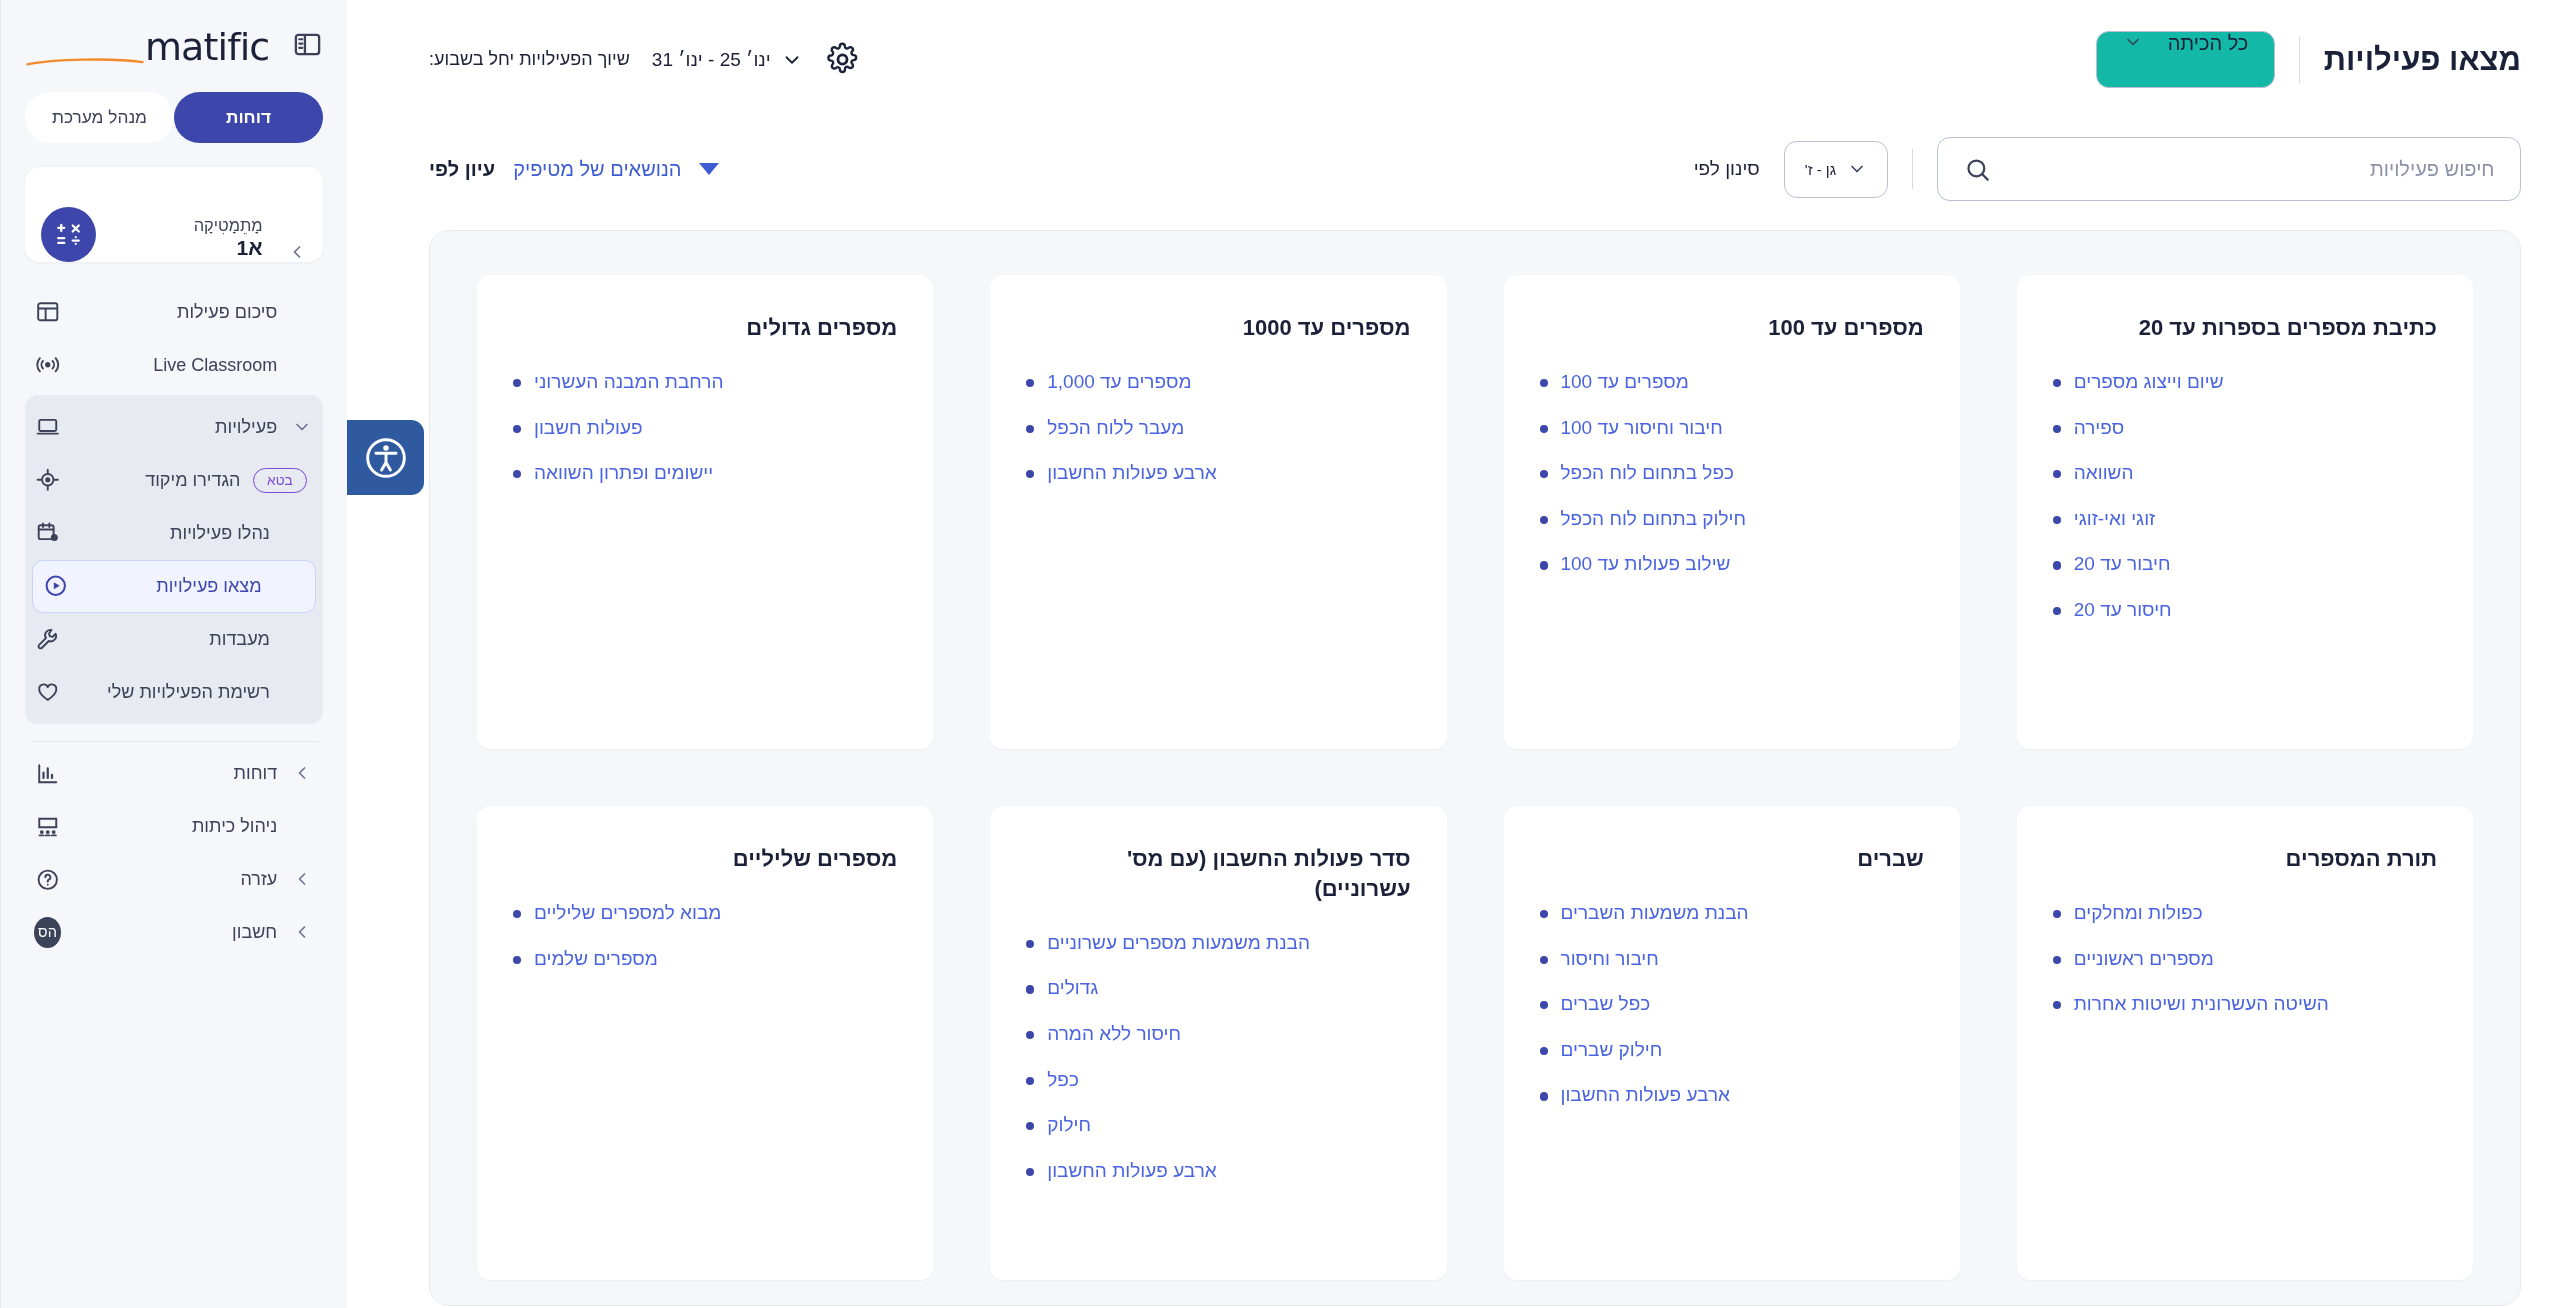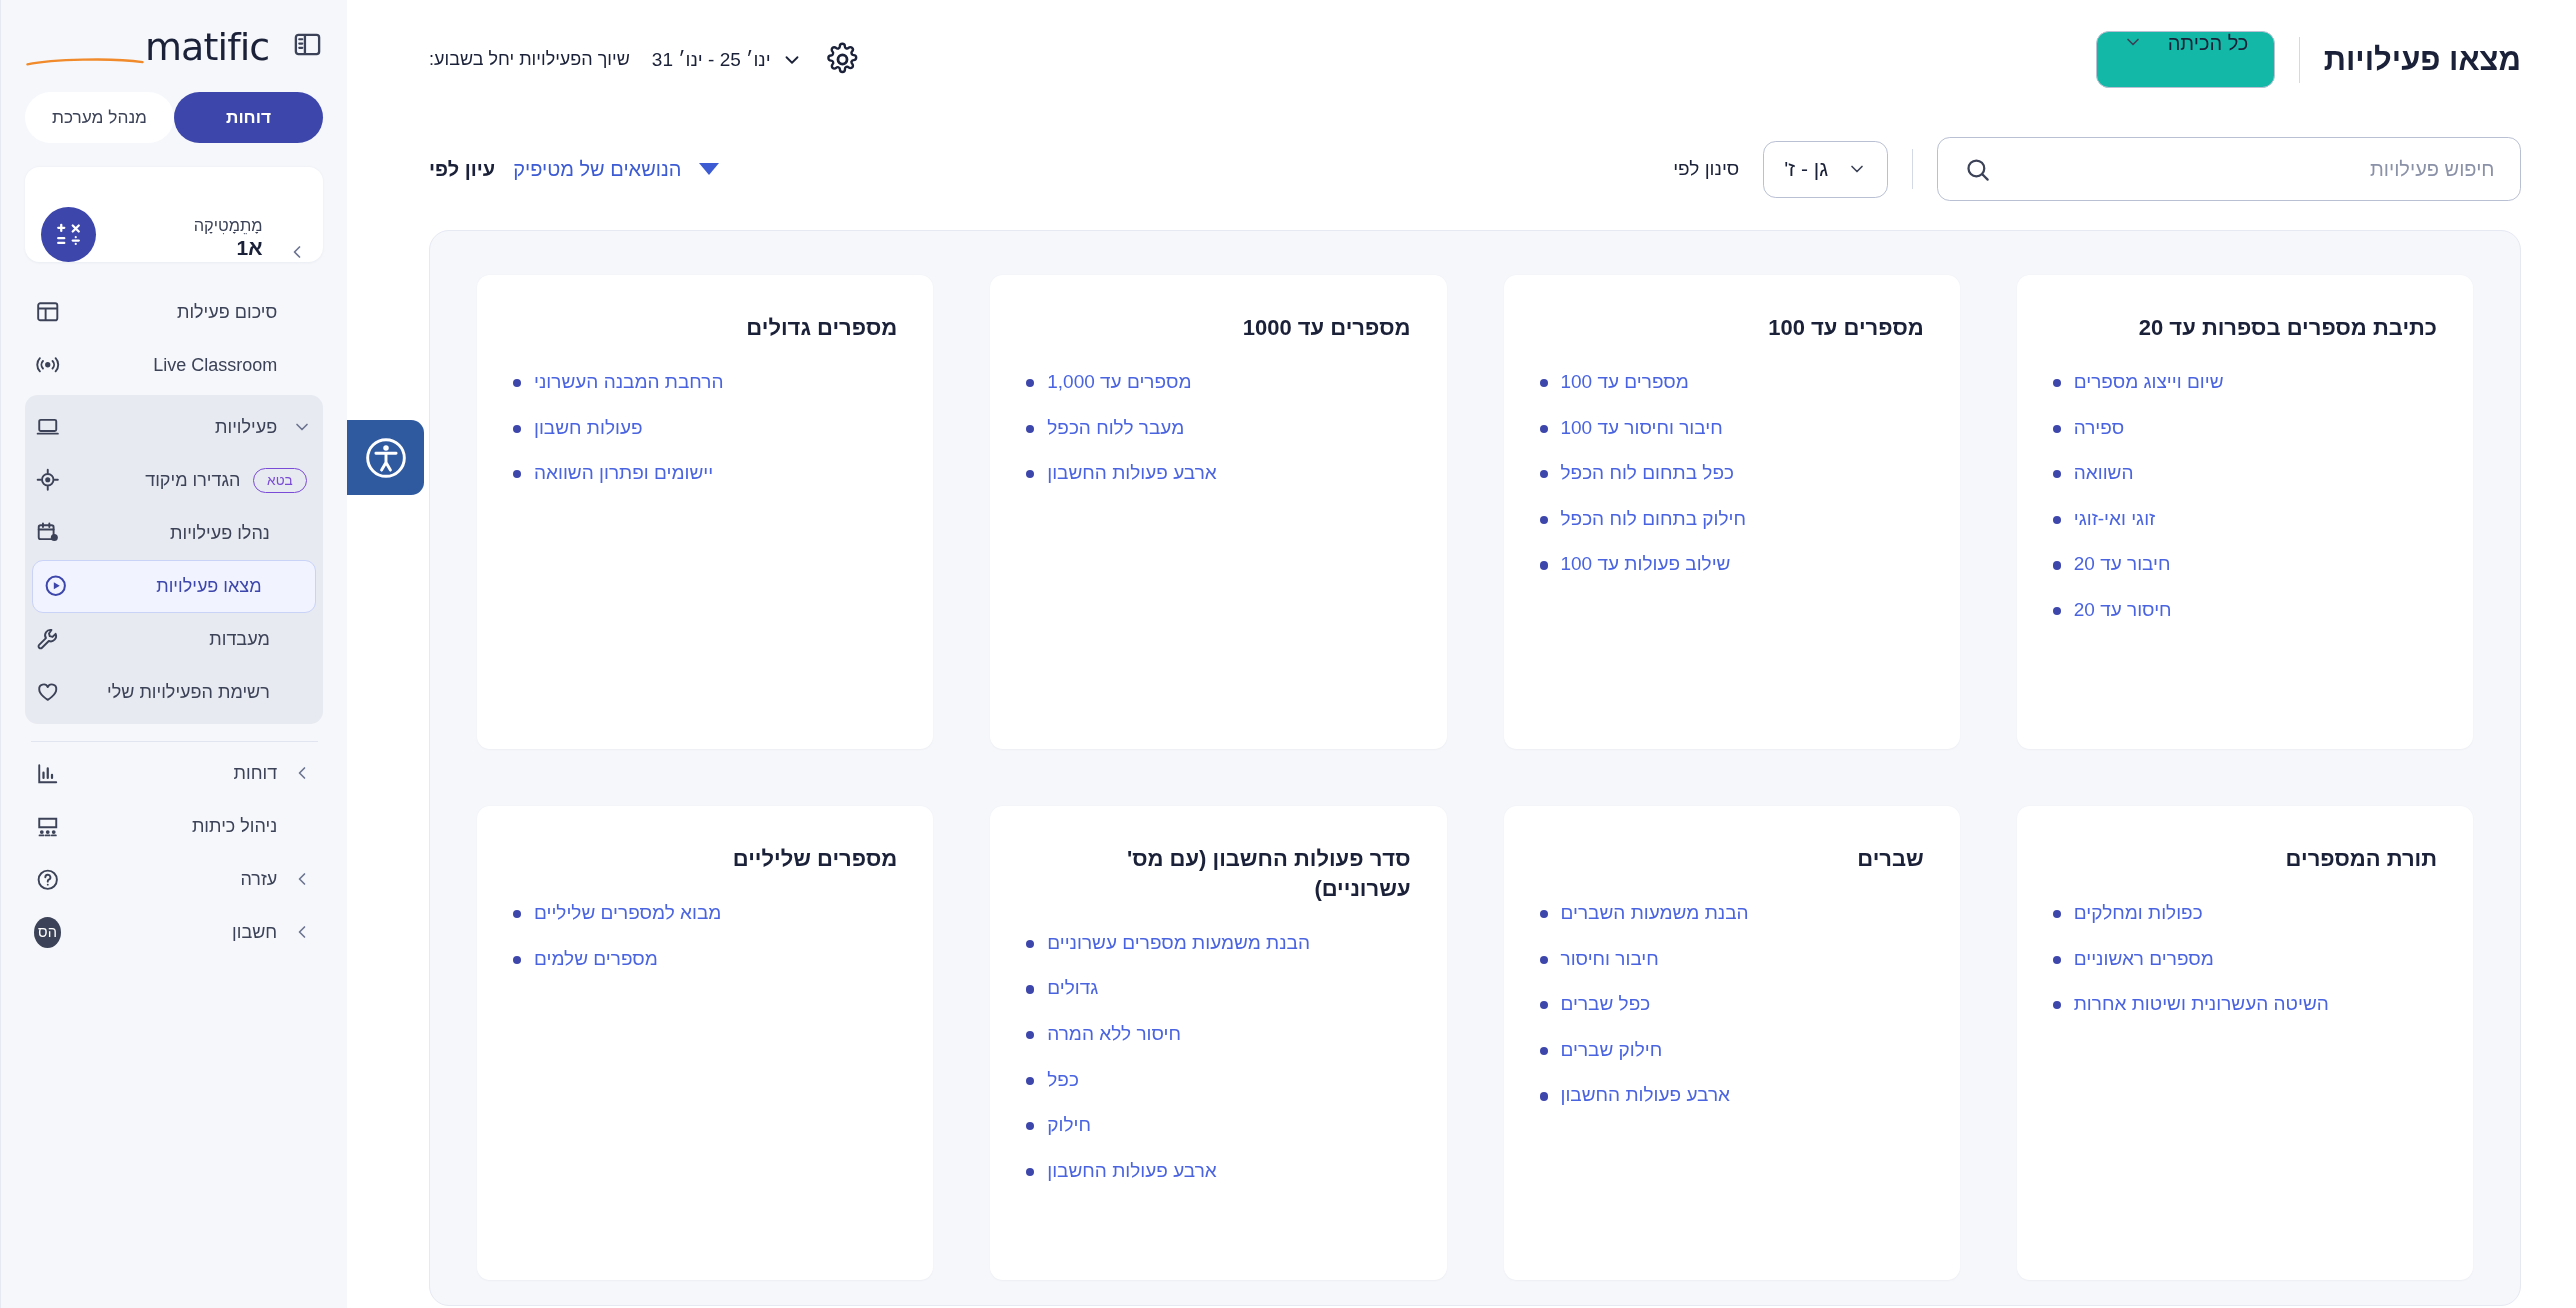--- a/index.html
+++ b/index.html
@@ -103,22 +103,22 @@
   }
   .search-box input {
     flex: 1; border: none; outline: none; font-size: 20px; color: #4a5068;
     background: transparent; text-align: right; font-family: "Liberation Sans", sans-serif;
   }
   .search-box input::placeholder { color: #8b92a8; }
   .search-ico { width: 27px; height: 27px; color: #3c4257; }
   .fdiv { width: 0.9px; height: 40px; background: #d4d9e6; }
   .grade-select {
     border: 0.9px solid #b9c0d4; border-radius: 12.8px; height: 57px;
-    display: flex; align-items: center; gap: 19px; padding: 0 20px;
-    font-size: 21px; color: #1b2138; cursor: pointer; background: #fff;
+    display: flex; align-items: center; gap: 11px; padding: 0 20px;
+    font-size: 15px; color: #1b2138; cursor: pointer; background: #fff;
   }
   .filter-lbl { font-size: 19px; color: #1b2138; }
   .viewby { margin-right: auto; display: flex; align-items: center; gap: 18px; }
   .viewby-lbl { font-size: 20px; font-weight: bold; color: #1b2138; }
   .viewby-val { font-size: 20px; color: #3d5bd3; cursor: pointer; }
   .caret-down { width: 0; height: 0; border-left: 10px solid transparent; border-right: 10px solid transparent; border-top: 12px solid #3d5bd3; cursor: pointer; }
 
   .content-panel {
     margin: 11px 55px 0 82px; background: #f5f7fb; border: 0.9px solid #e6e9f2;
     border-radius: 20px; padding: 44px 47px; height: 1076px; overflow: hidden;

